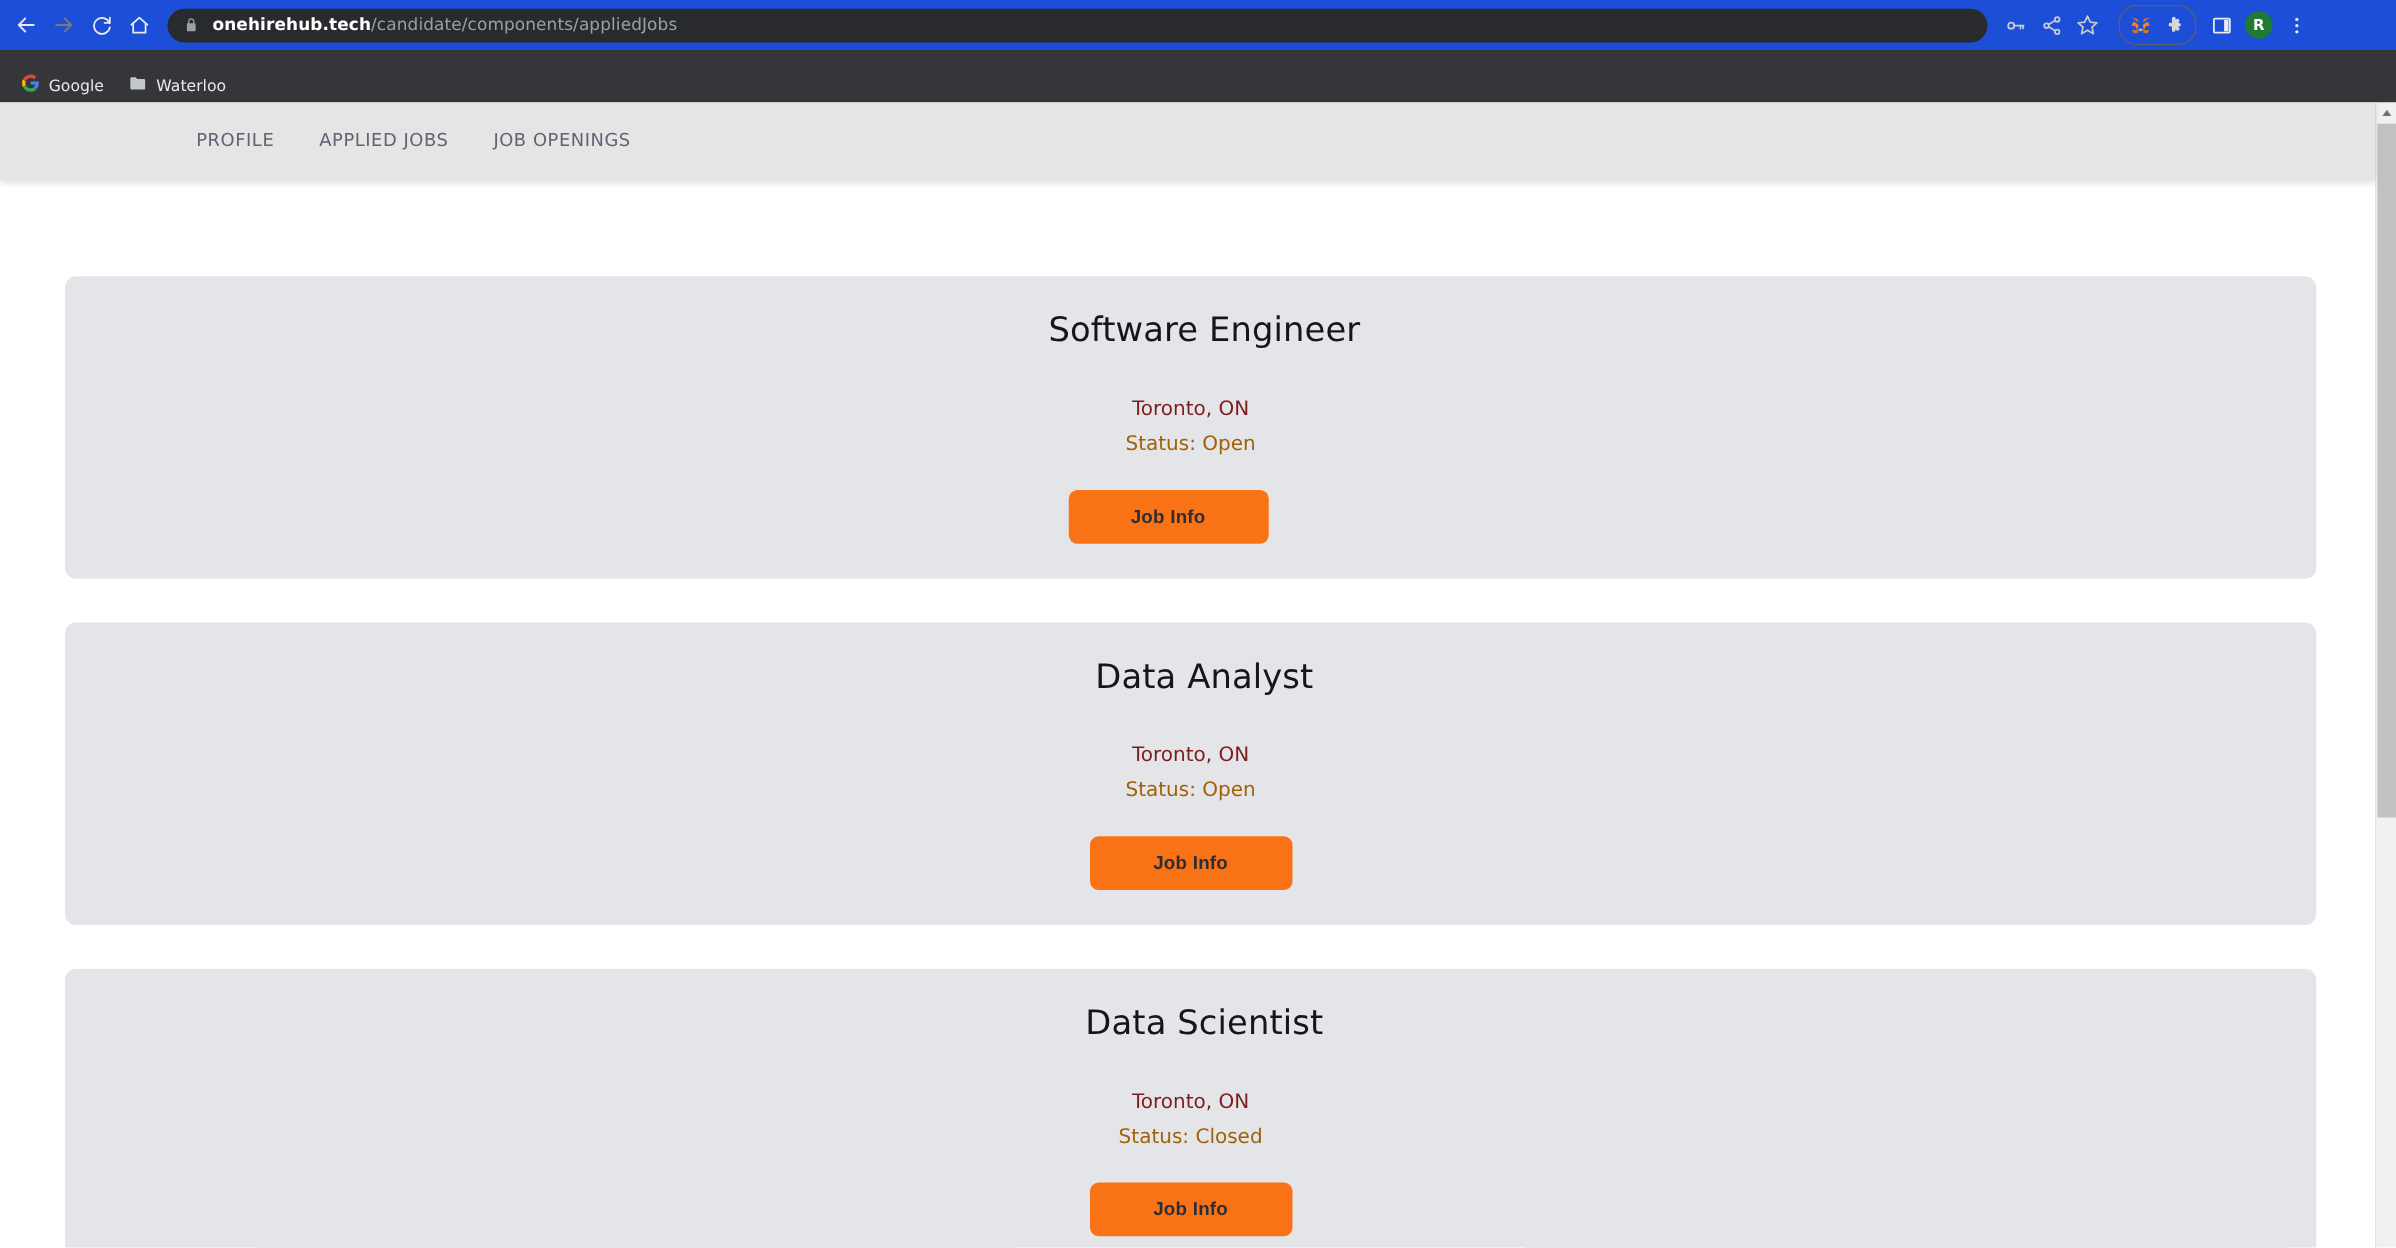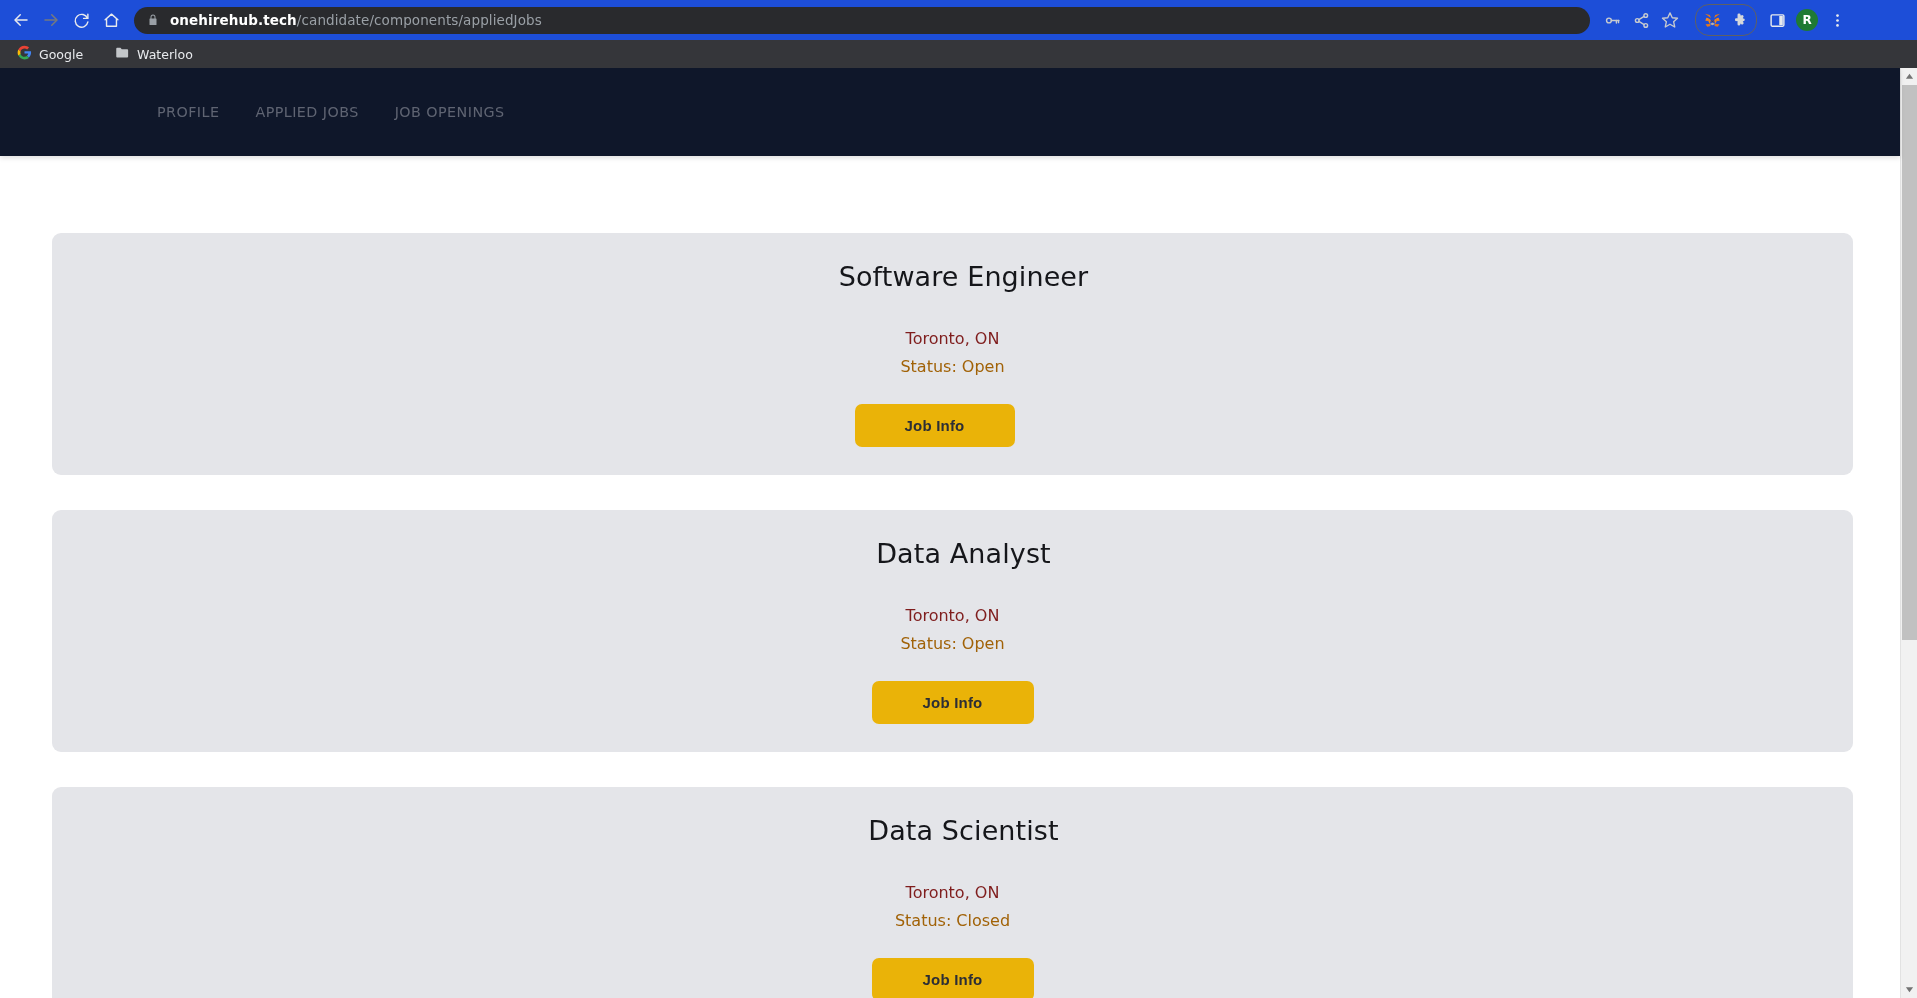--- a/index.html
+++ b/index.html
@@ -104,21 +104,22 @@
     margin: 0 4px;
   }
 
   
   .bookmark-row {
     height: 28px;
     display: flex;
     align-items: center;
     padding-left: 9px;
     background: #35363a;
-    gap: 16px;
+    gap: 4px;
+    margin-top: 14px;
   }
   .bookmark {
     display: flex;
     align-items: center;
     height: 24px;
     padding: 0 8px;
     border-radius: 4px;
     gap: 7px;
   }
   .bookmark-label {
@@ -138,22 +139,22 @@
 
   .page-scroll-area {
     position: absolute;
     top: 0; left: 0;
     width: 1900px;
     height: 930px;
     background: #ffffff;
   }
 
   .site-header {
-    height: 88px;
-    background: #0f172a;
+    height: 62px;
+    background: #e5e5e5;
     display: flex;
     box-shadow: 0 2px 5px rgba(0,0,0,0.13);
     position: relative;
     z-index: 5;
   }
   .nav-links {
     display: flex;
     align-items: center;
     padding-left: 139px;
     gap: 0px;
@@ -196,21 +197,21 @@
   }
   .job-status {
     font-size: 16px;
     color: #a16207;
     line-height: 1.6;
     margin-top: 3px;
   }
   .job-info-btn {
     display: inline-block;
     margin-top: 24px;
-    background: #eab308;
+    background: #f97316;
     color: #2c2e35;
     font-size: 15px;
     font-weight: 700;
     border: none;
     border-radius: 7px;
     padding: 13px 0;
     letter-spacing: 0.2px;
     cursor: pointer;
     text-align: center;
   }

